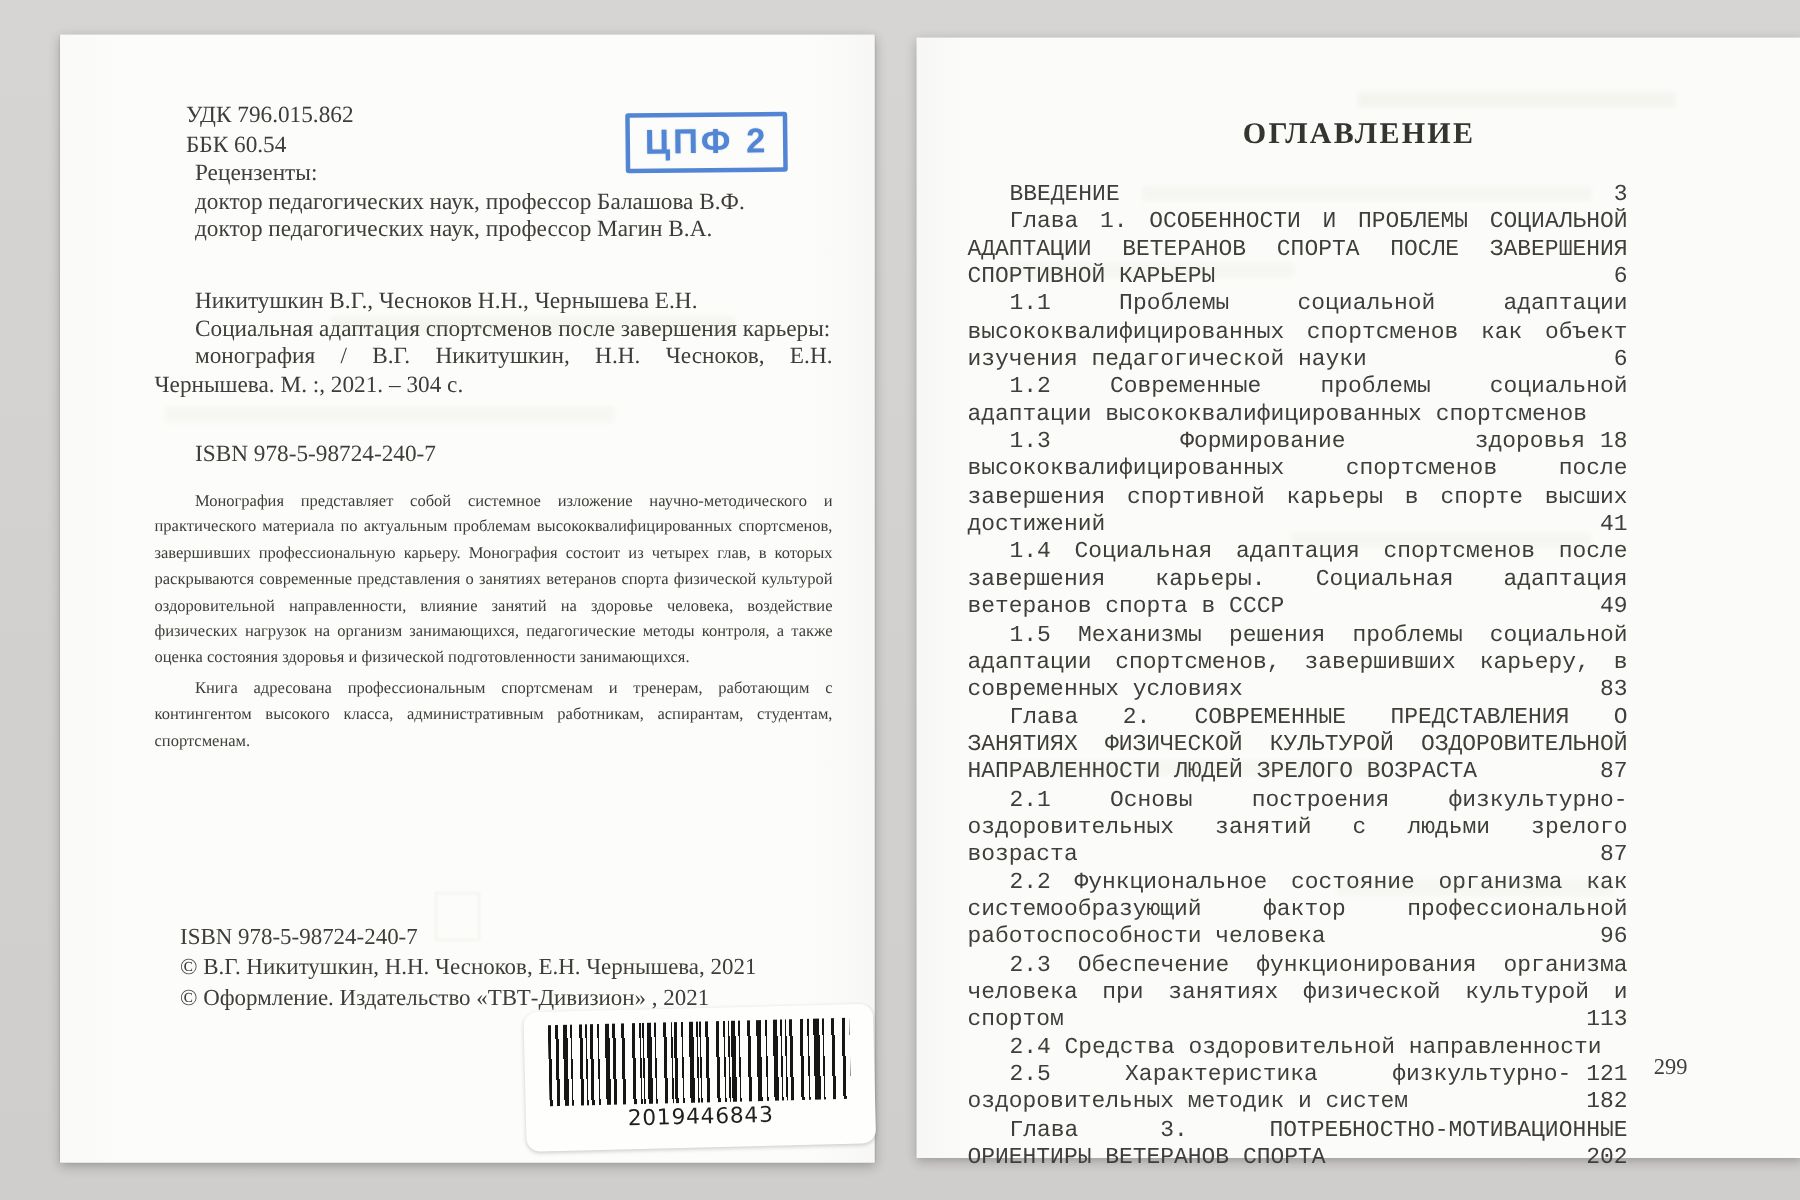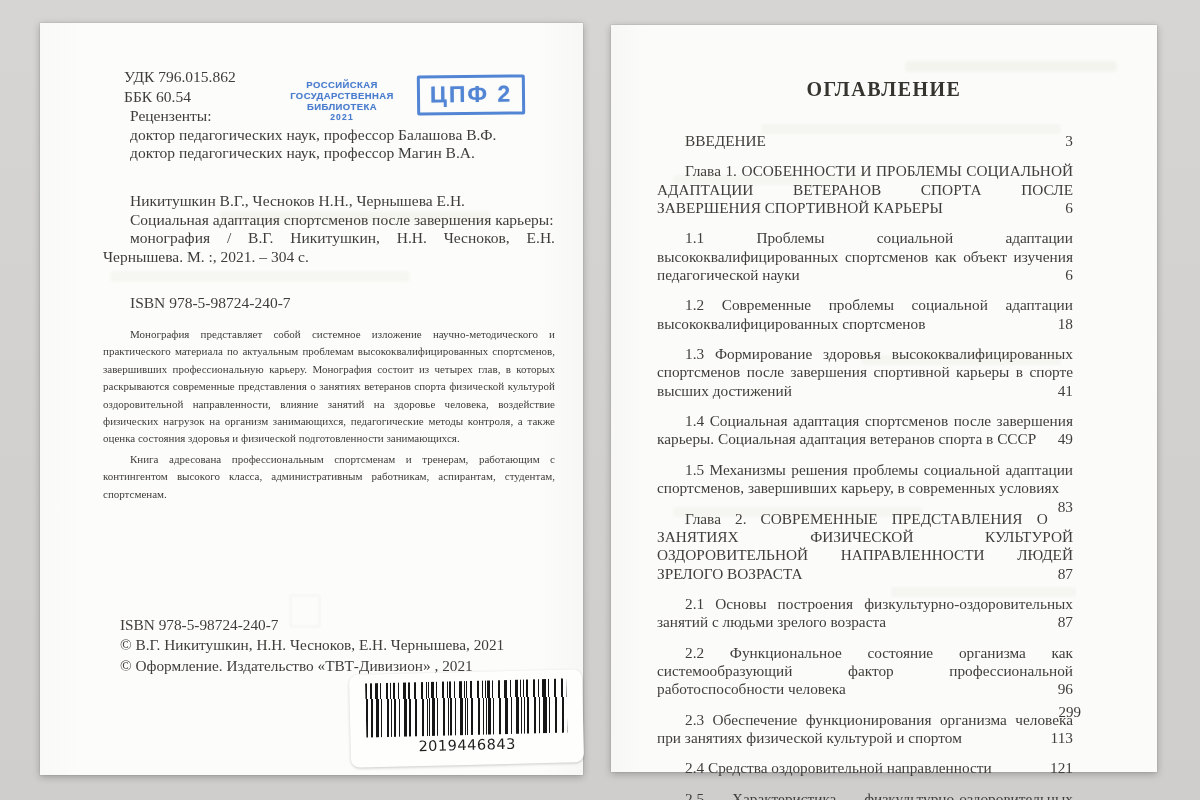--- a/index.html
+++ b/index.html
@@ -12,21 +12,21 @@
     color:#3f3d39;
     overflow:hidden;
   }
   .page{
     position:absolute;
     background:#fbfbf9;
     box-shadow:0 2px 7px rgba(50,50,50,.33),0 0 1px rgba(0,0,0,.25);
   }
   .page-left{left:40px;top:23px;width:543px;height:752px;
     background:linear-gradient(90deg,#f9f9f7 0%,#fcfcfa 8%,#fcfcfa 92%,#f7f7f5 100%);}
-  .page-right{left:611px;top:25px;width:546px;height:747px;
+  .page-right{left:611px;top:25px;width:590px;height:747px;
     background:linear-gradient(90deg,#f7f7f5 0%,#fbfbf9 6%,#fbfbf9 100%);}
 
   
   .udc{position:absolute;left:84px;top:44px;font-size:15.5px;line-height:20px;}
   .lib-stamp{
     position:absolute;left:243px;top:56px;width:118px;text-align:center;
     font-family:"Liberation Sans",sans-serif;font-weight:bold;
     color:#4a7dce;font-size:9.5px;line-height:11px;letter-spacing:.4px;
     text-shadow:0 0 1px rgba(74,125,206,.4);
   }
@@ -62,50 +62,40 @@
     font-family:"DejaVu Sans","Liberation Sans",sans-serif;
     font-size:14.5px;letter-spacing:.5px;color:#1f1f1f;
   }
 
   
   .toc-title{
     position:absolute;left:0;top:53px;width:100%;margin:0;text-align:center;
     font-size:20px;font-weight:bold;letter-spacing:1.5px;color:#35342f;
   }
   .toc{position:absolute;left:34px;top:95px;width:440px;font-size:15.3px;line-height:18.35px;color:#403e3a;}
-  .toc-entry{margin:12px;text-indent:28px;text-align:justify;}
+  .toc-entry{margin:0;text-indent:28px;text-align:justify;font-family:Liberation Mono, monospace;}
   .entry-page{float:right;text-indent:0;padding-left:10px;}
   .folio{position:absolute;top:679px;right:76px;font-size:15px;}
 
   
   .ghost{position:absolute;display:block;background:#85855f;opacity:.055;filter:blur(1.3px);border-radius:2px;}
   .ghost-box{position:absolute;display:block;border:1px solid #9a9a80;opacity:.12;filter:blur(.8px);}
 </style>
 </head>
 <body>
 
 <div class="scene">
 
   <section class="page page-left">
 
     <div class="udc">
       <div>УДК 796.015.862</div>
       <div>ББК 60.54</div>
     </div>
 
-    <div class="lib-stamp">
-
-        <div class="stamp-line">РОССИЙСКАЯ</div>
-
-        <div class="stamp-line">ГОСУДАРСТВЕННАЯ</div>
-
-        <div class="stamp-line">БИБЛИОТЕКА</div>
-
-      <div class="stamp-year">2021</div>
-    </div>
 
     <div class="cpf-stamp">ЦПФ 2</div>
 
     <div class="reviewers">
       <div>Рецензенты:</div>
 
         <div class="reviewer-line">доктор педагогических наук, профессор Балашова В.Ф.</div>
 
         <div class="reviewer-line">доктор педагогических наук, профессор Магин В.А.</div>
 

